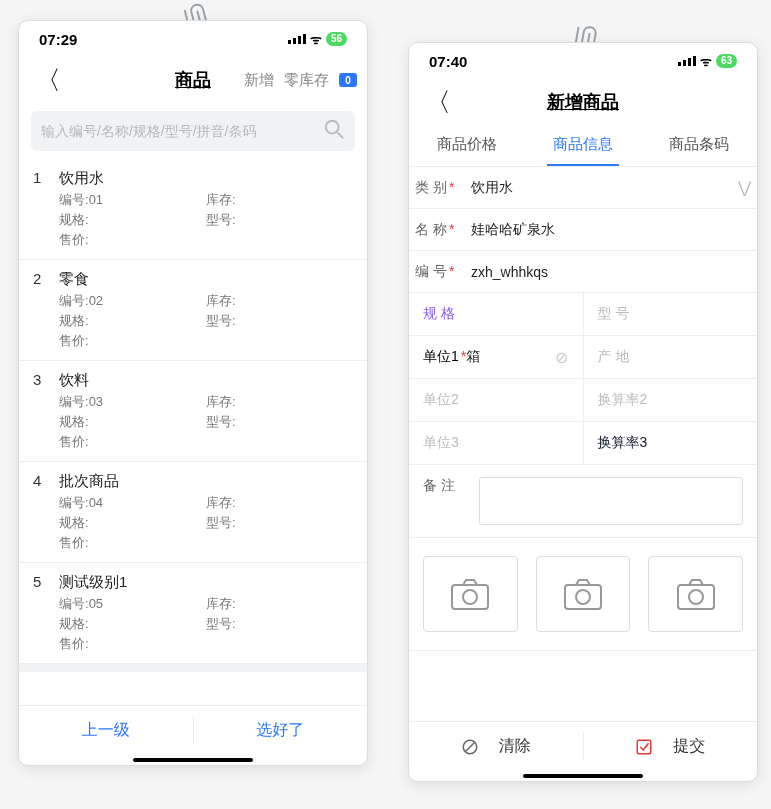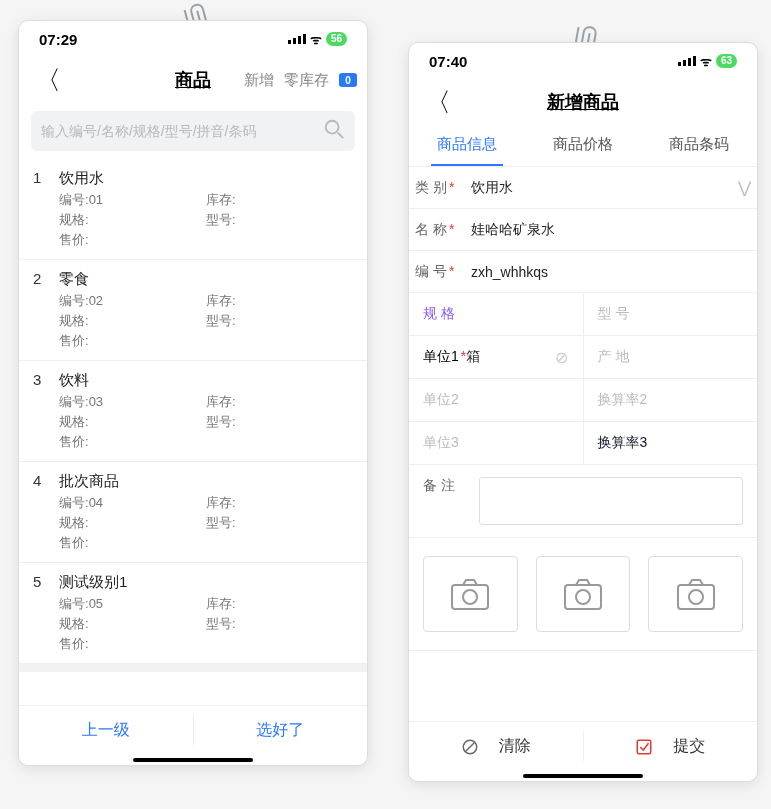--- a/index.html
+++ b/index.html
@@ -354,22 +354,22 @@
       <span class="battery">63</span>
     </span>
   </div>
 
   <div class="navbar">
     <span class="back">〈</span>
     <span class="title">新增商品</span>
   </div>
 
   <div class="tabs">
+    <div class="tab">商品价格</div>
     <div class="tab active">商品信息</div>
-    <div class="tab">商品价格</div>
     <div class="tab">商品条码</div>
   </div>
 
   <div class="form">
     <div class="frow">
       <span class="flabel"><span>类 别</span><span class="req">*</span></span>
       <span class="fval">饮用水</span>
       <span class="caret">⋁</span>
     </div>
     <div class="frow">

